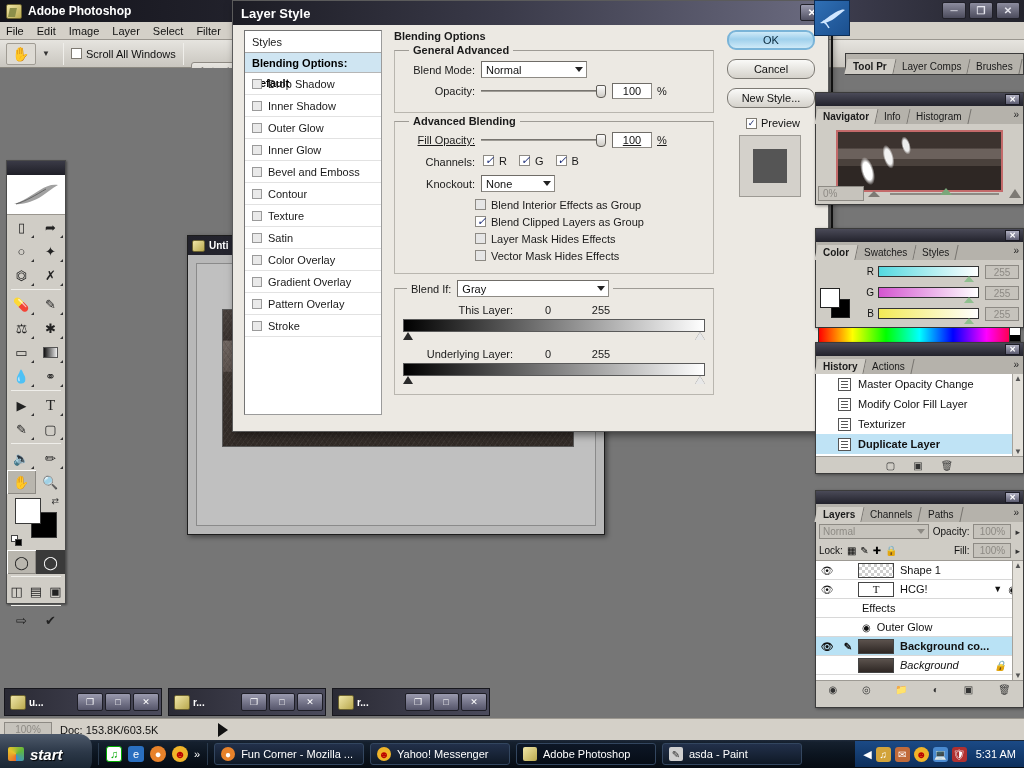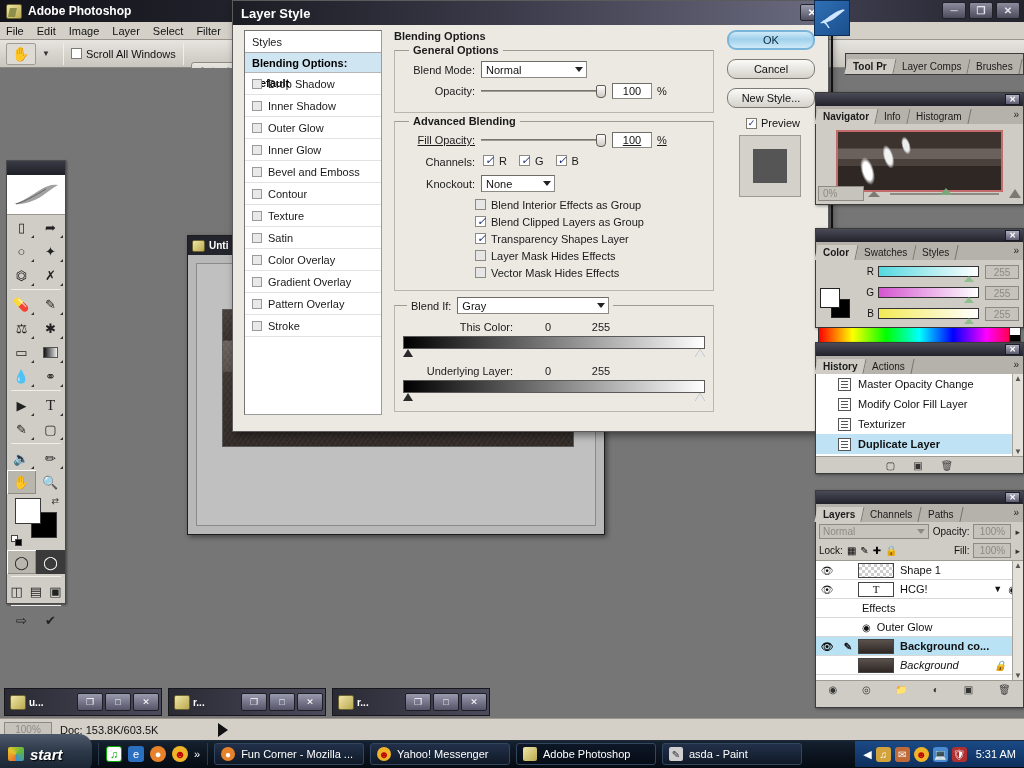--- a/index.html
+++ b/index.html
@@ -491,21 +491,21 @@
     <div class="sl-item">
       <span class="sl-box"></span>
       <span>Stroke</span>
       </div>
   </div>
 
   <div class="abs" id="blend-panel">
     <div style="font-size:11px;font-weight:bold;color:#1a1a1a;margin-bottom:2px;">Blending Options</div>
 
     <div class="fieldset">
-      <div class="grp-title">General Options</div>
+      <div class="grp-title">General Advanced</div>
       <div class="row" style="margin-top:-2px;">
         <span class="lbl" style="width:72px;">Blend Mode:</span>
         <div class="sel-box" style="width:106px;margin-left:6px;">
           <span>Normal</span>
           <i class="arw"></i>
         </div>
       </div>
       <div class="row">
         <span class="lbl" style="width:72px;">Opacity:</span>
         <div class="slider" style="margin-left:6px;max-width:125px;">
@@ -553,45 +553,41 @@
       <div style="margin-left:72px;">
         <div class="chk">
           <i class="b off"></i>
           <span>Blend Interior Effects as Group</span>
           </div>
         <div class="chk">
           <i class="b on"></i>
           <span>Blend Clipped Layers as Group</span>
           </div>
         <div class="chk">
-          <i class="b on"></i>
-          <span>Transparency Shapes Layer</span>
-          </div>
-        <div class="chk">
           <i class="b off"></i>
           <span>Layer Mask Hides Effects</span>
           </div>
         <div class="chk">
           <i class="b off"></i>
           <span>Vector Mask Hides Effects</span>
           </div>
       </div>
     </div>
 
     <div class="fieldset" style="margin-top:14px;padding-top:4px;">
       <div style="position:relative;top:-13px;left:4px;background:#ece9e3;display:inline-flex;align-items:center;padding:0 4px;">
         <span style="font-size:11px;color:#1a1a1a;margin-right:6px;">Blend If:</span>
         <span class="sel-box" style="width:152px;">
           <span>Gray</span>
           <i class="arw"></i>
         </span>
       </div>
       <div style="margin-top:-6px;">
         <div style="display:flex;align-items:center;font-size:11px;color:#1a1a1a;margin-bottom:3px;">
-          <span style="width:110px;text-align:right;">This Color:</span>
+          <span style="width:110px;text-align:right;">This Layer:</span>
           <span style="margin-left:22px;width:26px;text-align:center;">0</span>
           <span style="margin-left:26px;width:28px;text-align:center;">255</span>
         </div>
         <div class="blend-bar"></div>
         <div class="stop">
           <i class="l"></i>
           <i class="r"></i>
         </div>
         <div style="display:flex;align-items:flex-end;font-size:11px;color:#1a1a1a;margin:6px 0 3px 0;">
           <span style="width:110px;text-align:right;">Underlying Layer:</span>

